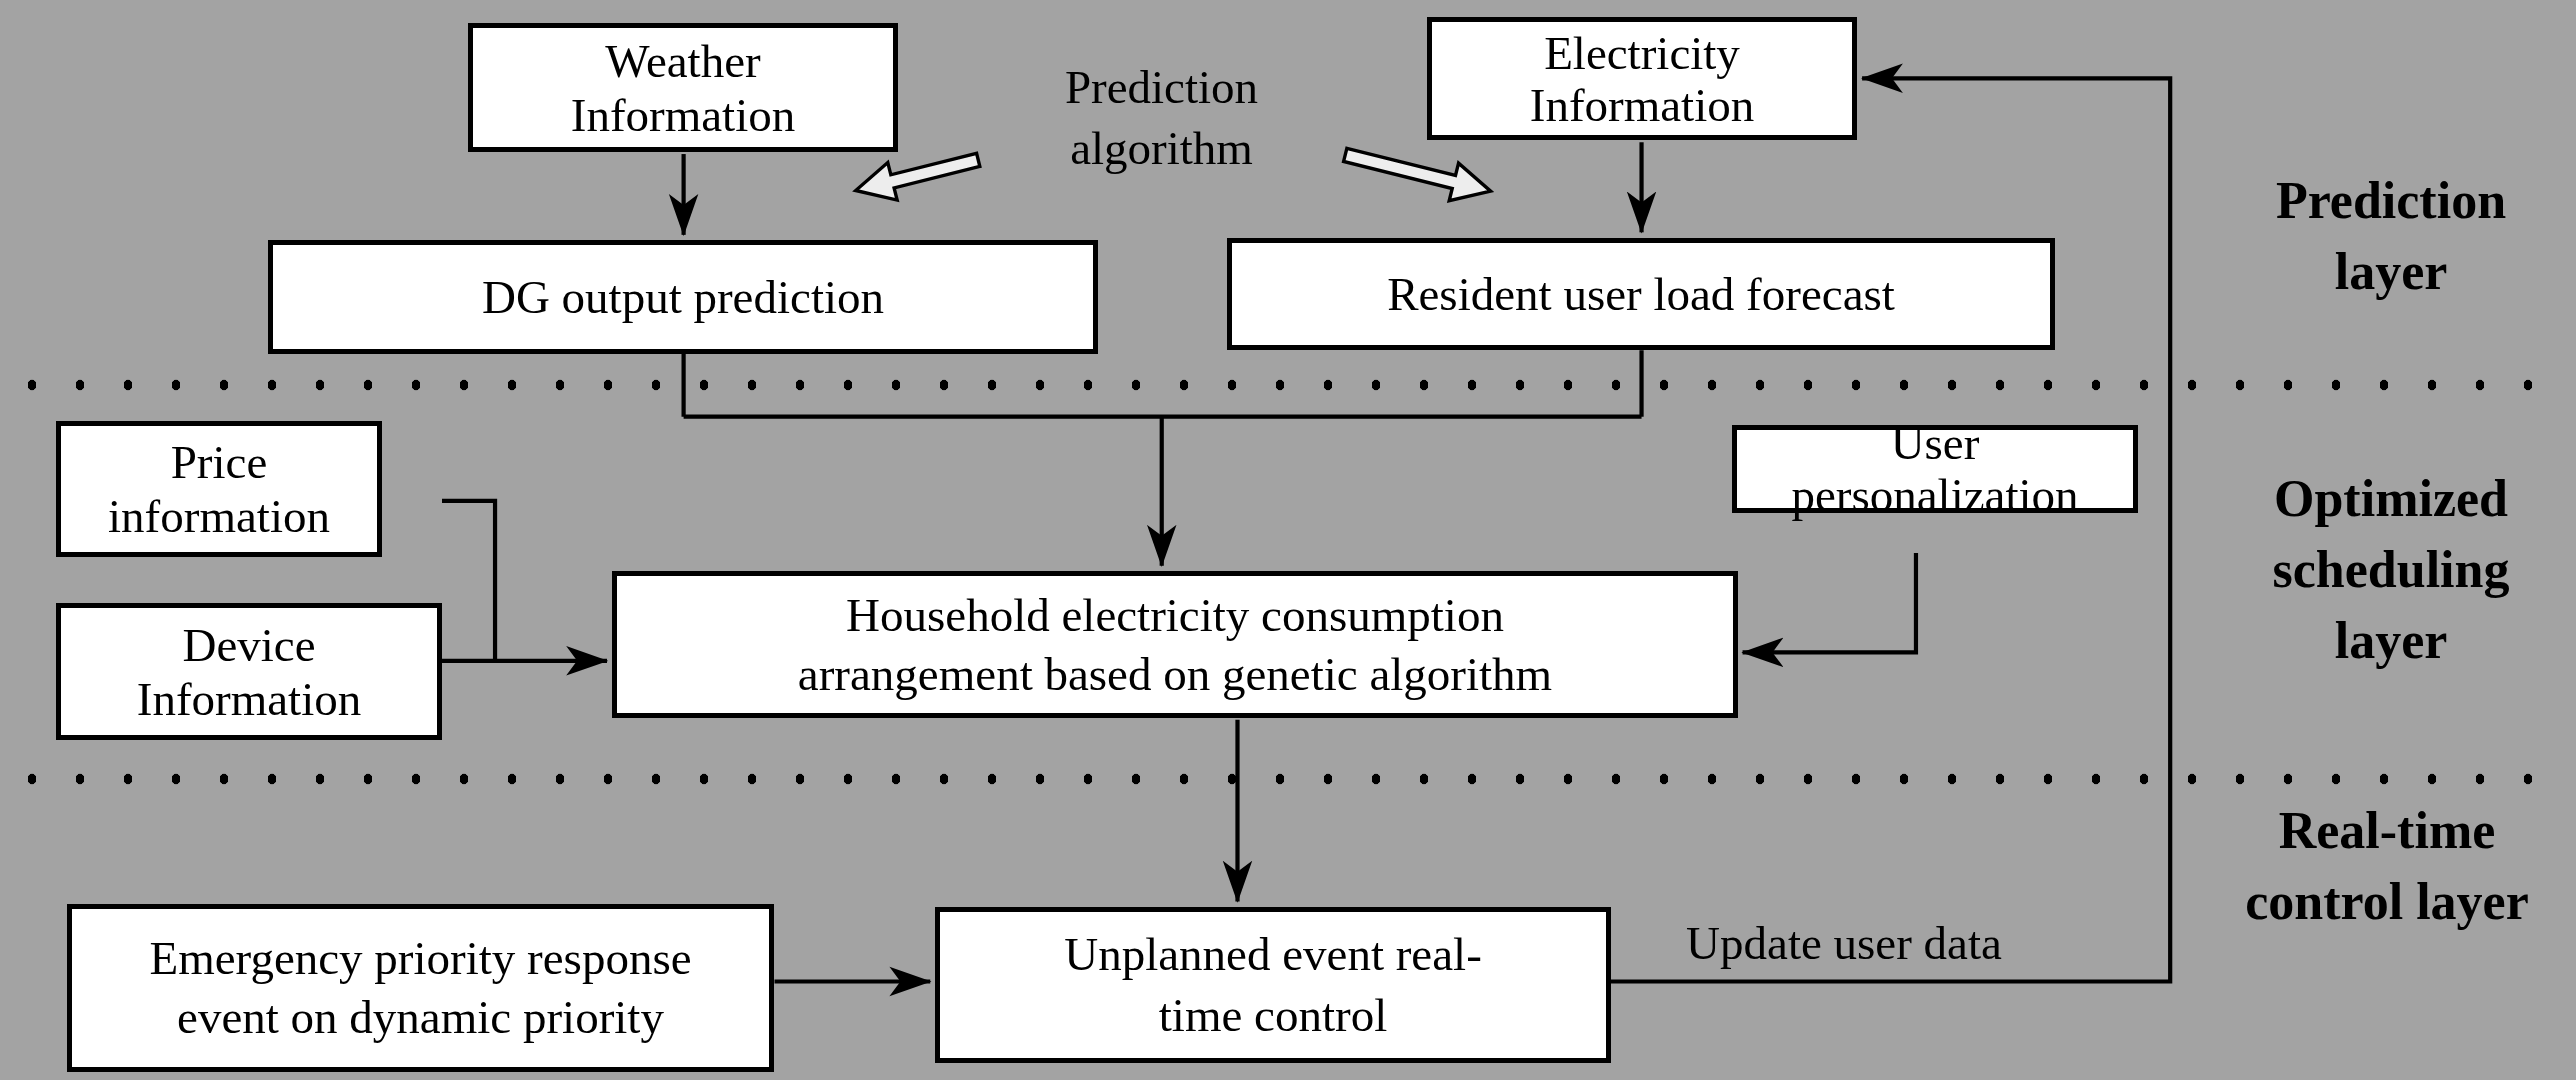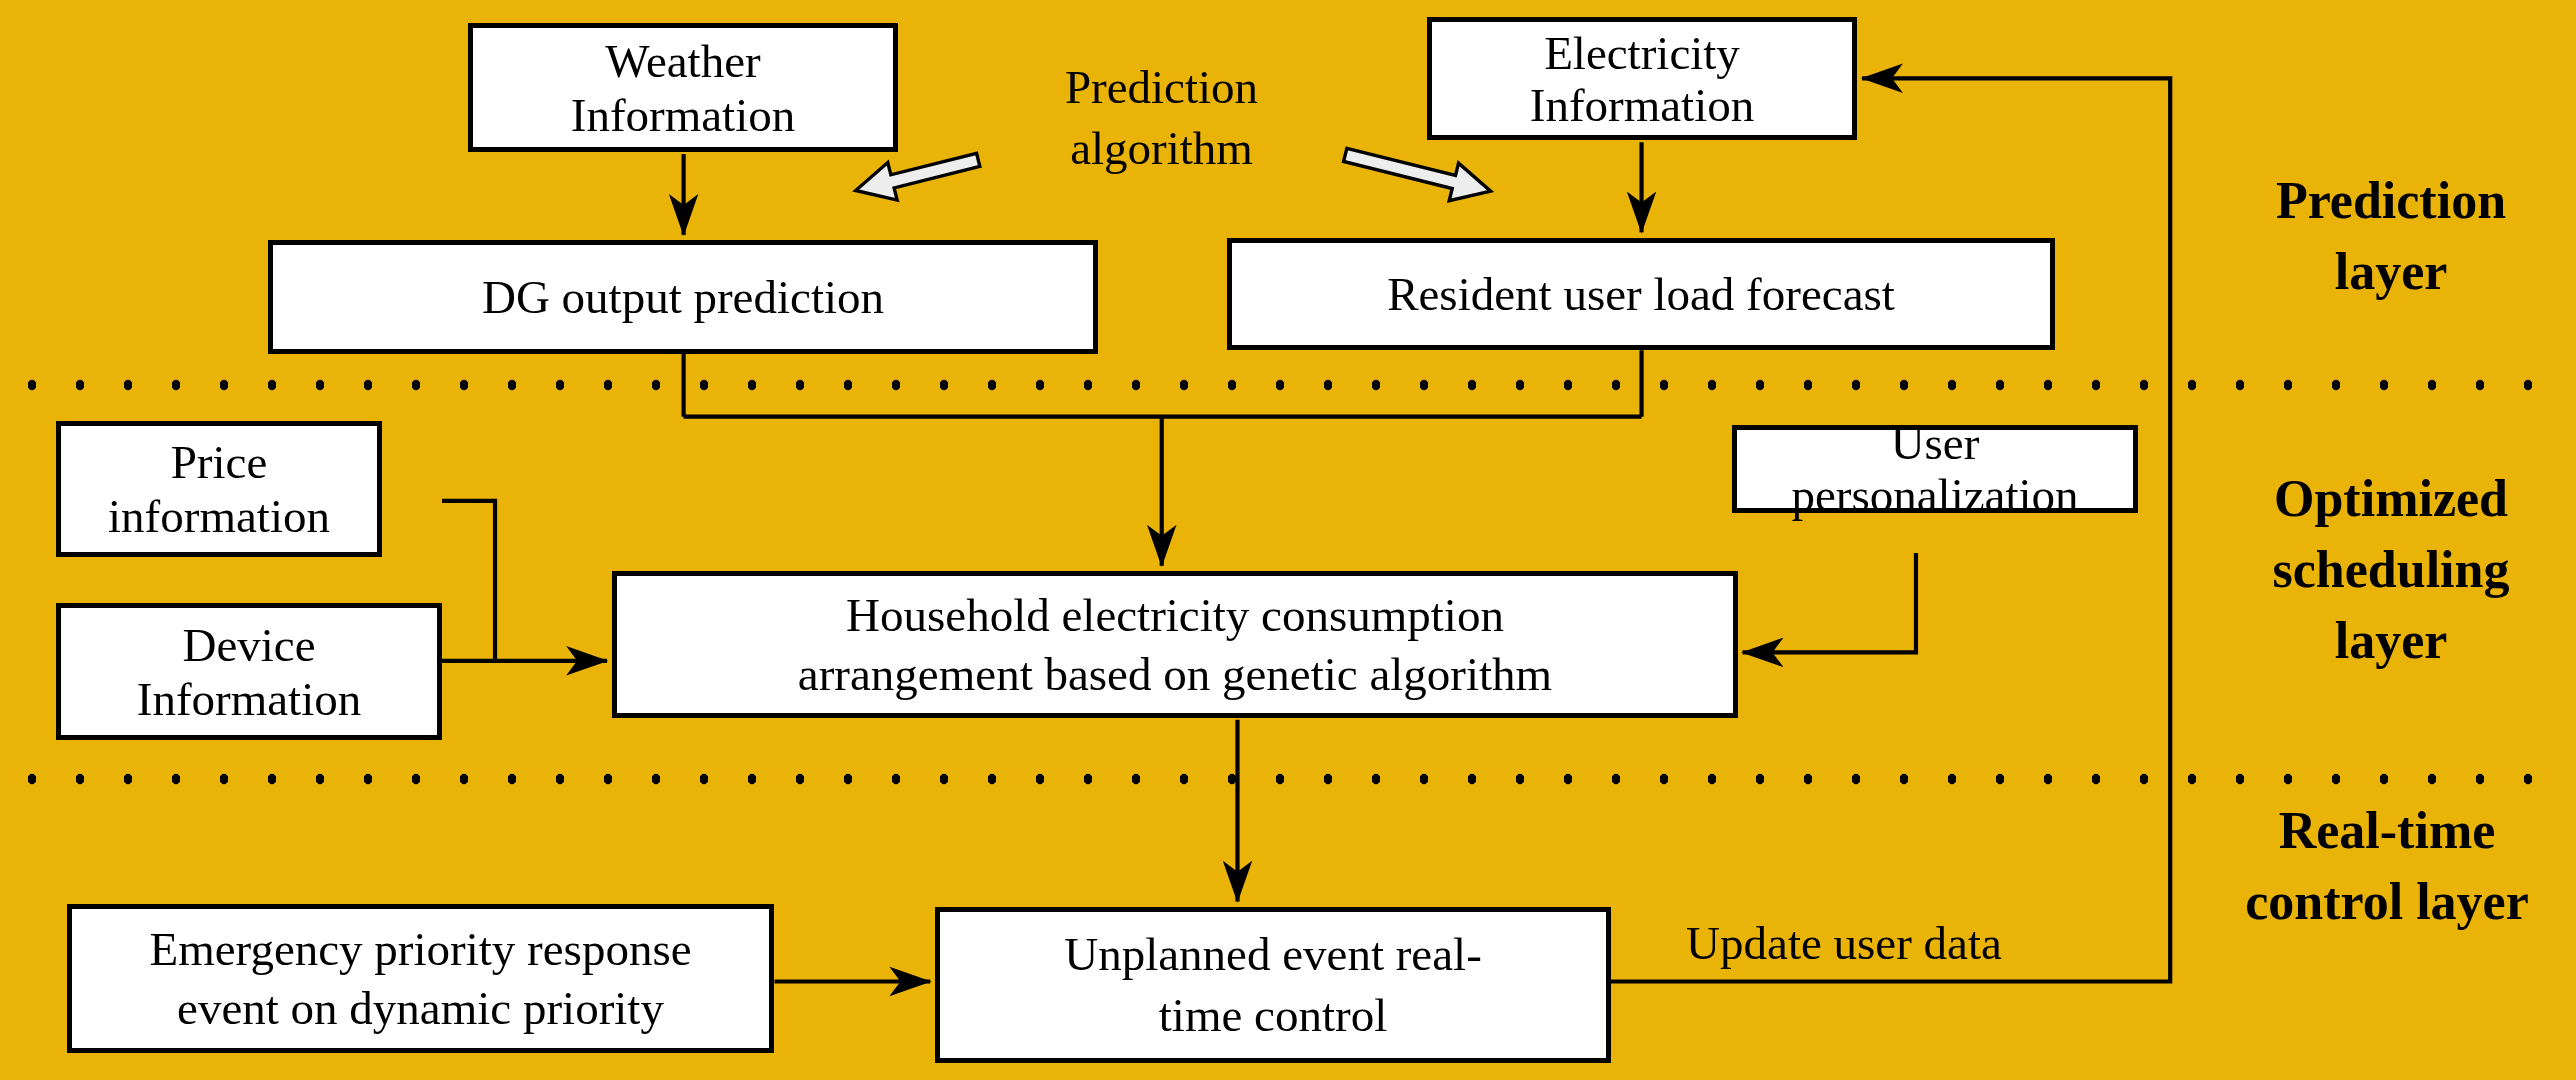--- a/index.html
+++ b/index.html
@@ -1,19 +1,19 @@
 <!DOCTYPE html>
 <html style="font-size:13.5px"><head>
 <meta charset="utf-8">
 <style>
   html,body{margin:0;padding:0;background:#fff;}
   .canvas{
     position:relative;
     width:2576px;height:1080px;
-    background:#eab308;
+    background:#a3a3a3;
     font-family:"Liberation Serif","DejaVu Serif",serif;
     color:#000;
     overflow:hidden;
   }
   svg.wires{position:absolute;left:0;top:0;}
   .node{
     position:absolute;
     box-sizing:border-box;
     border:5px solid #000;
     background:#fff;
@@ -118,21 +118,21 @@
   <div class="node" style="left:1732px;top:425px;width:406px;height:88px;line-height:52px">
     <span>User</span>
     <span>personalization</span>
   </div>
 
   <div class="node" style="left:612px;top:571px;width:1126px;height:147px;line-height:59px">
     <span>Household electricity consumption</span>
     <span>arrangement based on genetic algorithm</span>
   </div>
 
-  <div class="node" style="left:67px;top:904px;width:707px;height:149px;line-height:59px">
+  <div class="node" style="left:67px;top:904px;width:707px;height:168px;line-height:59px">
     <span>Emergency priority response</span>
     <span>event on dynamic priority</span>
   </div>
 
   <div class="node" style="left:935px;top:907px;width:676px;height:156px;line-height:61px">
     <span>Unplanned event real-</span>
     <span>time control</span>
   </div>
 
   <div class="annotation" style="left:993px;top:57px;width:337px">

